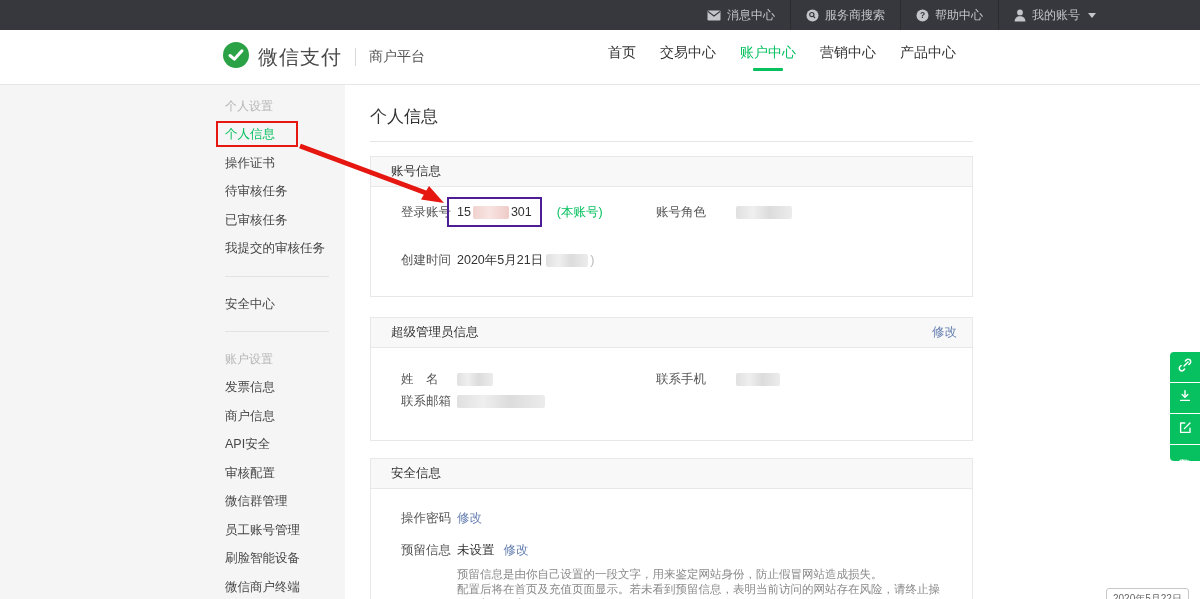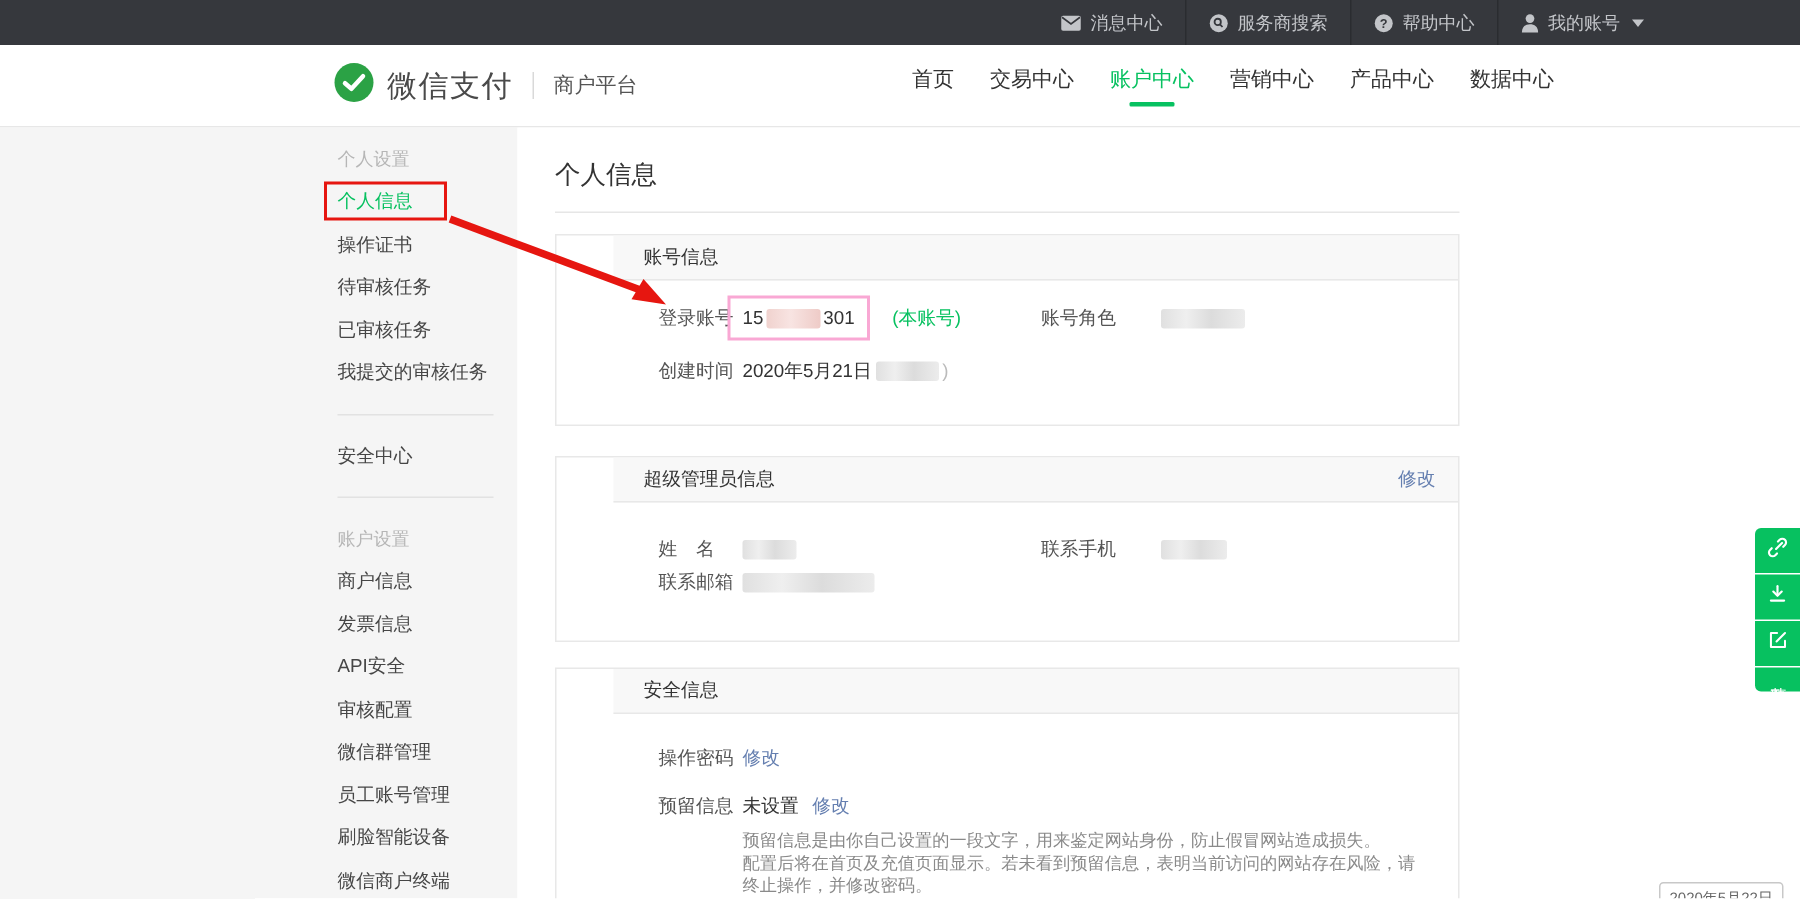--- a/index.html
+++ b/index.html
@@ -31,37 +31,37 @@
   
   .sidebar{position:absolute;left:0;top:85px;width:345px;height:514px;background:#f5f5f5;padding:7px 0 0 225px;}
   .sg-title{font-size:12px;color:#b6b6b6;line-height:28px;}
   .s-item{font-size:12.5px;color:#464646;line-height:28.5px;cursor:pointer;}
   .s-item.active{color:#07c160;}
   .s-divider{border-top:1px solid #e2e2e2;margin:13px 16px 13px 0;}
   
   .content{position:absolute;left:345px;top:85px;width:855px;height:514px;background:#fff;padding-left:25px;}
   .page-title{padding-top:20px;font-size:17px;color:#333;}
   .title-rule{width:603px;border-bottom:1px solid #e6e6e6;margin-top:13px;}
-  .panel{width:603px;border:1px solid #e8e8e8;margin-top:14px;background:#fff;padding-left:38px;}
+  .panel{width:603px;border:1px solid #e8e8e8;margin-top:14px;background:#fff;}
   .panel.p2{margin-top:20px;}
   .panel.p3{margin-top:17px;}
   .panel-hd{height:30px;background:#f8f8f8;border-bottom:1px solid #e8e8e8;padding:0 15px 0 20px;font-size:12.5px;color:#333;display:flex;justify-content:space-between;align-items:center;}
   .panel-bd{padding:16px 20px 27px 30px;}
-  .grid2{display:grid;grid-template-columns:255px 1fr;row-gap:17px;}
+  .grid2{display:grid;grid-template-columns:255px 1fr;row-gap:30px;}
   .p2 .grid2{row-gap:4px;}
   .p2 .panel-bd{padding:22px 20px 30px 30px;}
   .cell{font-size:12.5px;color:#333;display:flex;align-items:center;min-height:18px;}
   .lbl{color:#555;min-width:56px;flex:none;}
   .col2 .lbl{min-width:80px;}
   .lnk{color:#657fb0;cursor:pointer;text-decoration:none;font-size:12.5px;}
   .tag-green{color:#07c160;margin-left:7px;}
   .blur{display:inline-block;height:13px;border-radius:2px;vertical-align:middle;
         background:linear-gradient(90deg,#e0e0e0,#efefef 30%,#dcdcdc 60%,#ececec);}
   .blur.pink{background:linear-gradient(90deg,#f0d2ce,#f8e4e2 45%,#eecbc7);}
-  .acct-box{display:inline-flex;align-items:center;border:2px solid #f9a8d4;padding:6px 8px;margin:-8px 8px -8px -10px;}
+  .acct-box{display:inline-flex;align-items:center;border:2px solid #4c1d95;padding:6px 8px;margin:-8px 8px -8px -10px;}
   .tail{color:#bbb;margin-left:2px;}
   
   .sec-rows{display:flex;flex-direction:column;}
   .p3 .panel-bd{padding:20px 20px 20px 30px;}
   .sec-row{display:flex;align-items:center;font-size:12.5px;min-height:18px;}
   .sec-gap{height:14px;}
   .tips{margin:8px 0 0 56px;font-size:11.5px;line-height:15px;color:#8a8a8a;}
   
   .anno-box-sidebar{position:absolute;left:216px;top:121px;width:82px;height:26px;border:2px solid #e61610;z-index:6;pointer-events:none;}
   .anno-arrow{position:absolute;left:0;top:0;z-index:6;pointer-events:none;}
@@ -148,40 +148,36 @@
           <span class="nav-underline"></span>
         </div>
       <div class="nav-item">
           <span>营销中心</span>
           <span class="nav-pad"></span>
         </div>
       <div class="nav-item">
           <span>产品中心</span>
           <span class="nav-pad"></span>
         </div>
-      <div class="nav-item">
-          <span>数据中心</span>
-          <span class="nav-pad"></span>
-        </div>
     </div>
   </div>
 
   <div class="sidebar">
     <div class="sg-title">个人设置</div>
     <div class="s-item active">个人信息</div>
     <div class="s-item">操作证书</div>
     <div class="s-item">待审核任务</div>
     <div class="s-item">已审核任务</div>
     <div class="s-item">我提交的审核任务</div>
     <div class="s-divider"></div>
     <div class="s-item">安全中心</div>
     <div class="s-divider"></div>
     <div class="sg-title">账户设置</div>
+    <div class="s-item">发票信息</div>
     <div class="s-item">商户信息</div>
-    <div class="s-item">发票信息</div>
     <div class="s-item">API安全</div>
     <div class="s-item">审核配置</div>
     <div class="s-item">微信群管理</div>
     <div class="s-item">员工账号管理</div>
     <div class="s-item">刷脸智能设备</div>
     <div class="s-item">微信商户终端</div>
 
   </div>
 
   <div class="content">

